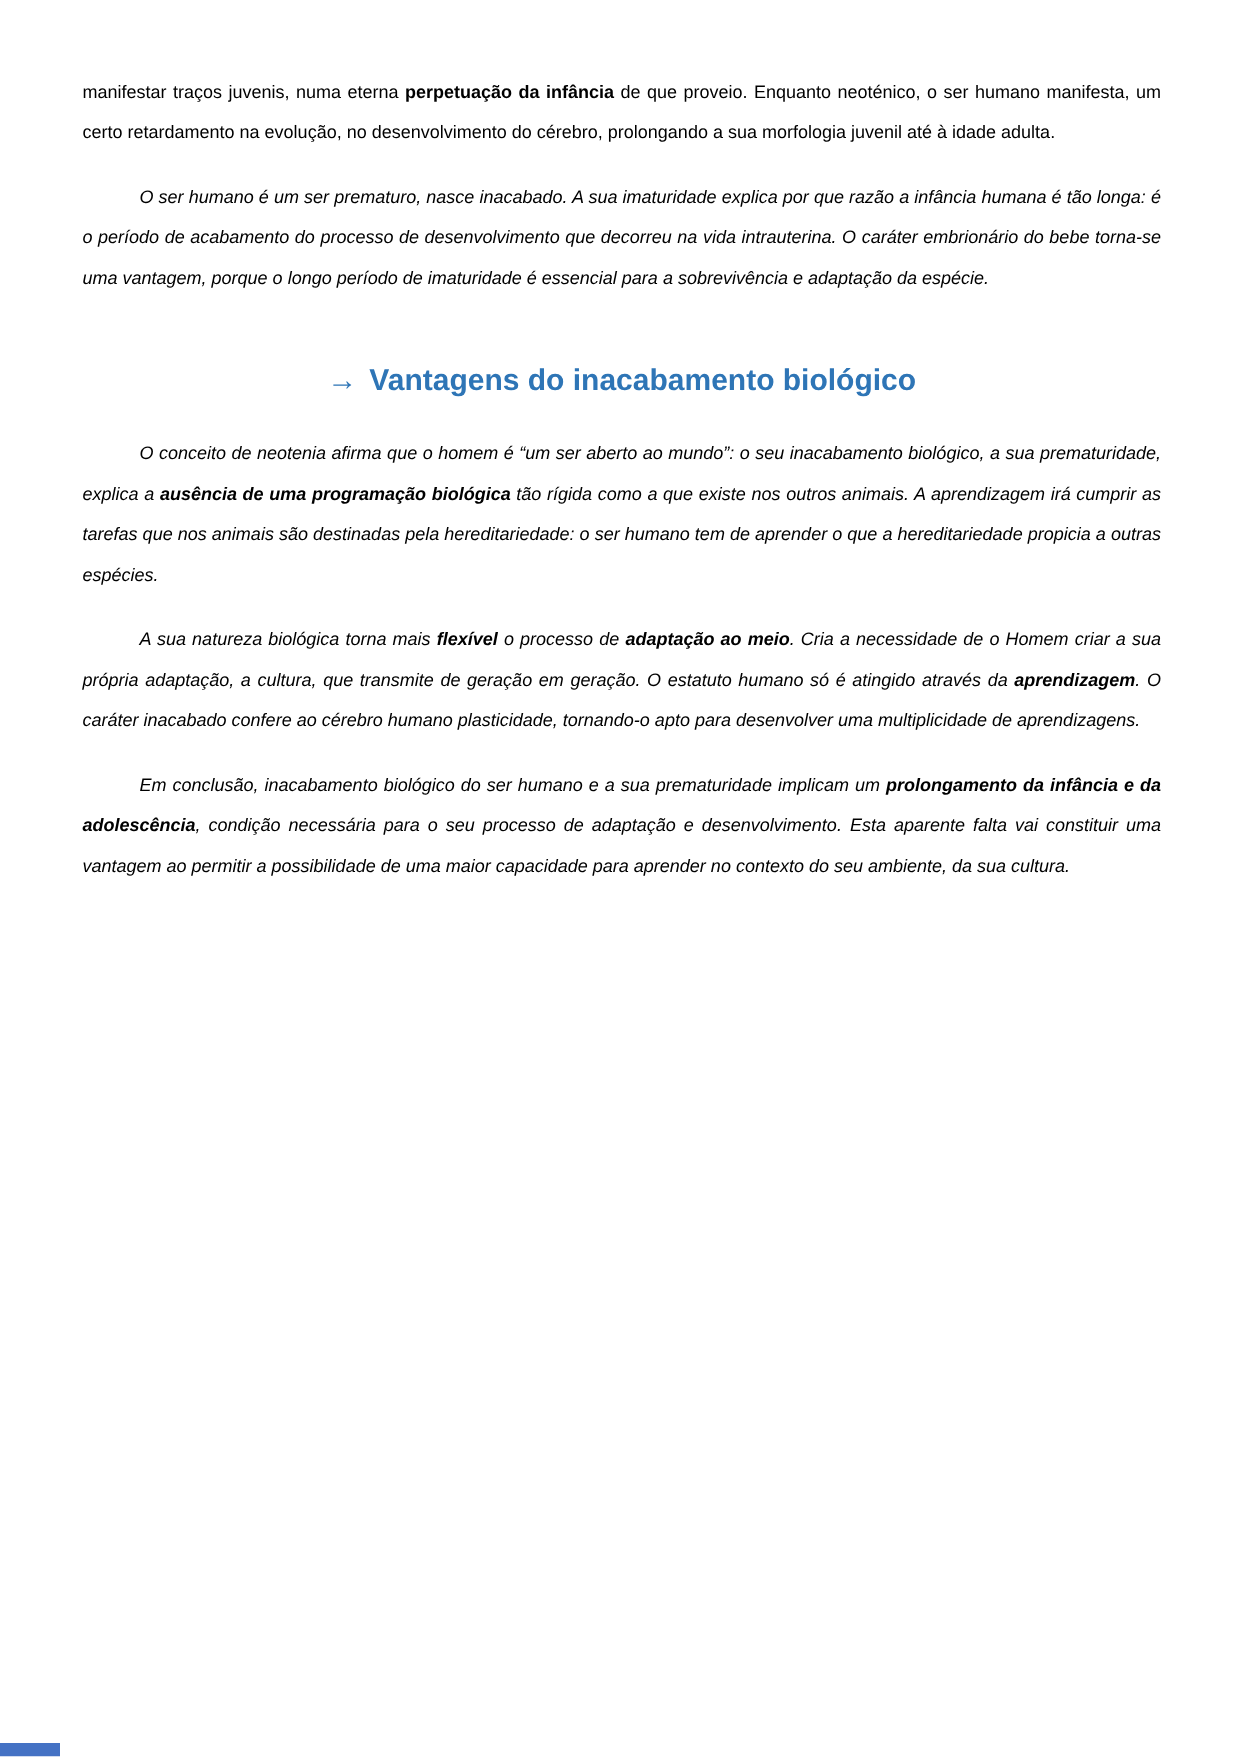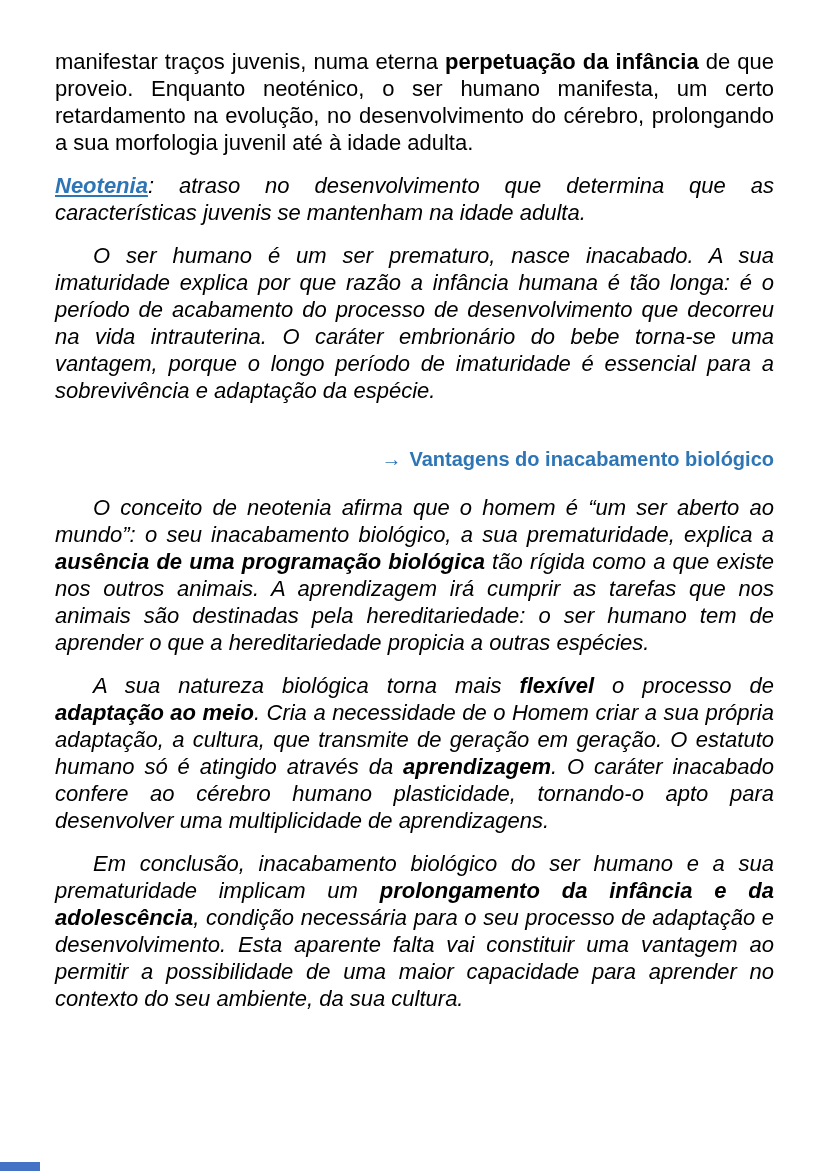--- a/index.html
+++ b/index.html
@@ -12,21 +12,21 @@
     overflow: hidden;
   }
   .page {
     position: relative;
     width: 828px;
     height: 1171px;
     background: #ffffff;
     padding: 48px 54px 0 55px;
   }
   .para {
-    font-size: 22px;
+    font-size: 12px;
     line-height: 27px;
     text-align: justify;
     margin-bottom: 16px;
     text-align-last: left;
   }
   .para.indent { text-indent: 38px; font-style: italic; }
   .para .run { font-weight: normal; }
   .para .run-bold { font-weight: bold; }
   .definition { font-style: italic; }
   .definition .term {
@@ -34,21 +34,21 @@
     font-weight: bold;
     text-decoration: underline;
   }
   .heading {
     color: var(--accent, #2e75b6);
     font-size: 20px;
     line-height: 26px;
     font-weight: bold;
     margin-top: 42px;
     margin-bottom: 22px;
-    text-align: right;
+    text-align: center;
   }
   .heading .arrow {
     font-weight: bold;
     margin-right: 8px;
   }
   .corner-block {
     position: absolute;
     left: 0;
     bottom: 0;
     width: 40px;
@@ -56,21 +56,20 @@
     background: var(--corner, #4472c4);
   }
 </style>
 </head>
 <body>
 
 <div class="page">
 
   <p class="para"><span class="run">manifestar traços juvenis, numa eterna </span><span class="run-bold">perpetuação da infância</span><span class="run"> de que proveio. Enquanto neoténico, o ser humano manifesta, um certo retardamento na evolução, no desenvolvimento do cérebro, prolongando a sua morfologia juvenil até à idade adulta.</span></p>
 
-  <p class="para definition"><span class="term">Neotenia</span><span class="run">: atraso no desenvolvimento que determina que as características juvenis se mantenham na idade adulta.</span></p>
 
   <p class="para indent">O ser humano é um ser prematuro, nasce inacabado. A sua imaturidade explica por que razão a infância humana é tão longa: é o período de acabamento do processo de desenvolvimento que decorreu na vida intrauterina. O caráter embrionário do bebe torna-se uma vantagem, porque o longo período de imaturidade é essencial para a sobrevivência e adaptação da espécie.</p>
 
   <h2 class="heading"><span class="arrow">→</span><span>Vantagens do inacabamento biológico</span></h2>
 
   <p class="para indent"><span class="run">O conceito de neotenia afirma que o homem é “um ser aberto ao mundo”: o seu inacabamento biológico, a sua prematuridade, explica a </span><span class="run-bold">ausência de uma programação biológica</span><span class="run"> tão rígida como a que existe nos outros animais. A aprendizagem irá cumprir as tarefas que nos animais são destinadas pela hereditariedade: o ser humano tem de aprender o que a hereditariedade propicia a outras espécies.</span></p>
 
   <p class="para indent"><span class="run">A sua natureza biológica torna mais </span><span class="run-bold">flexível</span><span class="run"> o processo de </span><span class="run-bold">adaptação ao meio</span><span class="run">. Cria a necessidade de o Homem criar a sua própria adaptação, a cultura, que transmite de geração em geração. O estatuto humano só é atingido através da </span><span class="run-bold">aprendizagem</span><span class="run">. O caráter inacabado confere ao cérebro humano plasticidade, tornando-o apto para desenvolver uma multiplicidade de aprendizagens.</span></p>
 
   <p class="para indent"><span class="run">Em conclusão, inacabamento biológico do ser humano e a sua prematuridade implicam um </span><span class="run-bold">prolongamento da infância e da adolescência</span><span class="run">, condição necessária para o seu processo de adaptação e desenvolvimento. Esta aparente falta vai constituir uma vantagem ao permitir a possibilidade de uma maior capacidade para aprender no contexto do seu ambiente, da sua cultura.</span></p>

